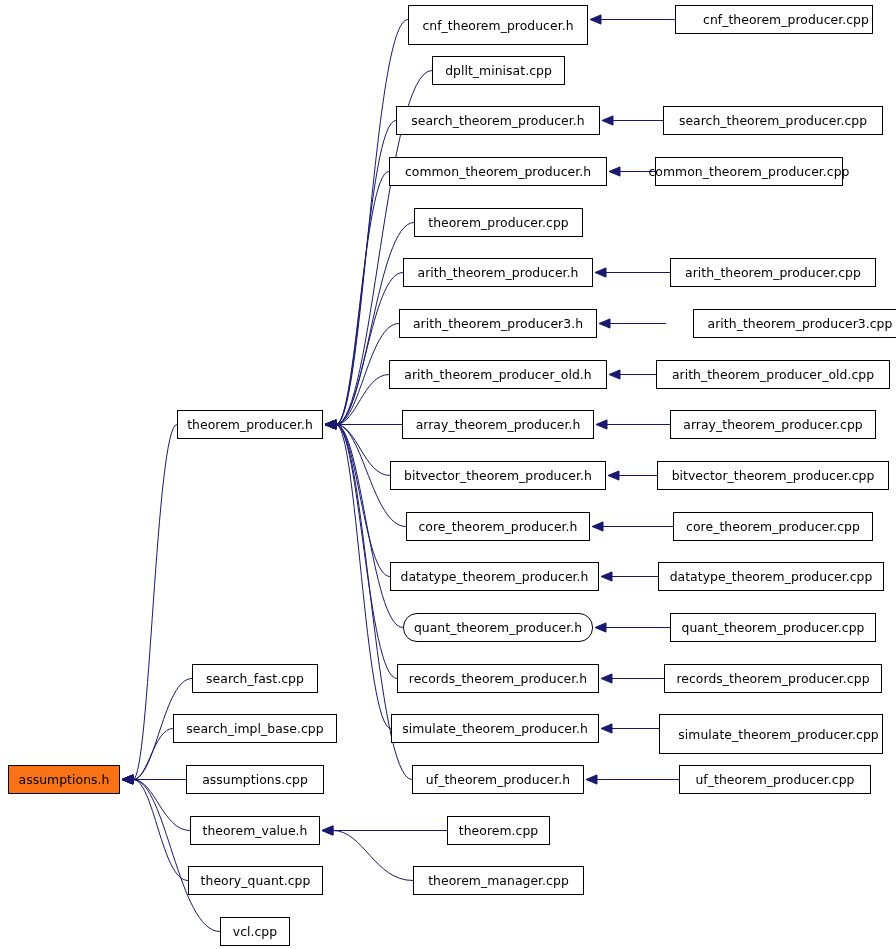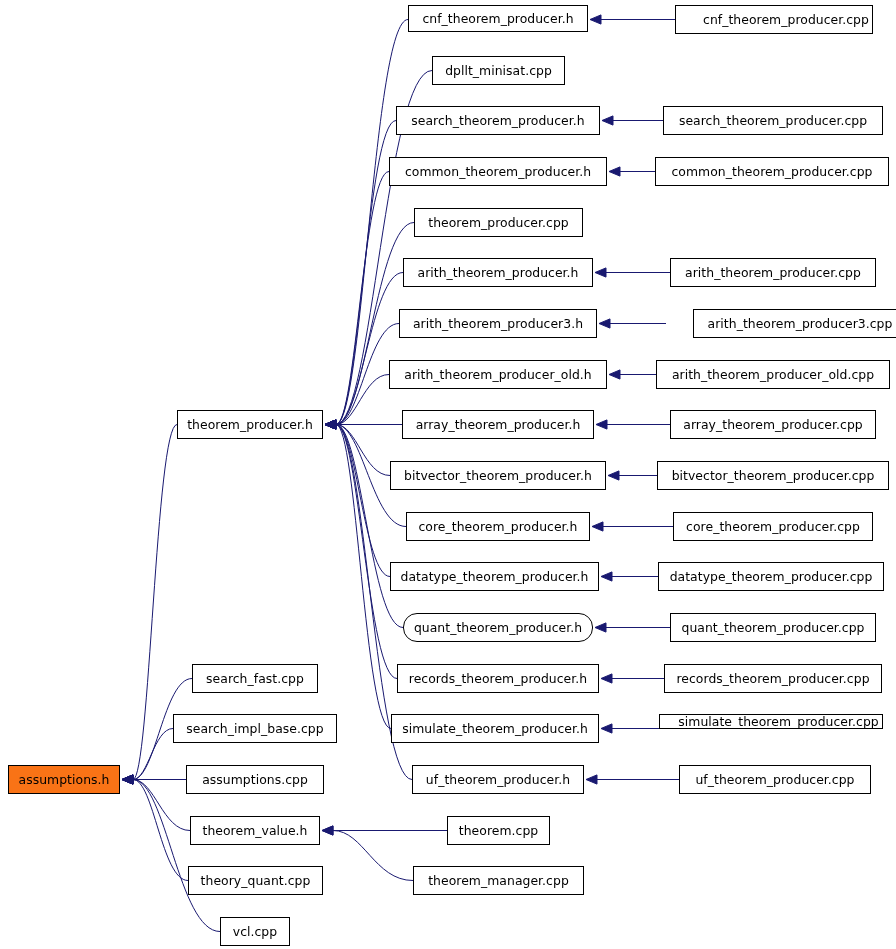--- a/index.html
+++ b/index.html
@@ -178,39 +178,39 @@
       <g>
         <path class="edge-line" d="M447,830.5 L333,830.5"></path>
         <path class="edge-head" d="M322,830.5 L333,825.9 L333,835.1 Z"></path>
       </g>
       <g>
         <path class="edge-line" d="M413,880.5 C374.6,880.5 363.4,830.5 333,830.5"></path>
         <path class="edge-head" d="M322,830.5 L333,825.9 L333,835.1 Z"></path>
       </g>
     </svg>
   <div id="nodes-layer">
-      <div class="node-box" style="left: 408px; top: 5px; width: 180px; height: 27px;">
+      <div class="node-box" style="left: 408px; top: 5px; width: 180px; height: 40px;">
         <span class="node-label">cnf_theorem_producer.h</span>
       </div>
       <div class="node-box" style="left: 675px; top: 5px; width: 198px; height: 29px; padding-left: 24px;">
         <span class="node-label">cnf_theorem_producer.cpp</span>
       </div>
       <div class="node-box" style="left: 432px; top: 56px; width: 133px; height: 29px;">
         <span class="node-label">dpllt_minisat.cpp</span>
       </div>
       <div class="node-box" style="left: 396px; top: 106px; width: 204px; height: 29px;">
         <span class="node-label">search_theorem_producer.h</span>
       </div>
       <div class="node-box" style="left: 663px; top: 106px; width: 220px; height: 29px;">
         <span class="node-label">search_theorem_producer.cpp</span>
       </div>
       <div class="node-box" style="left: 389px; top: 157px; width: 218px; height: 29px;">
         <span class="node-label">common_theorem_producer.h</span>
       </div>
-      <div class="node-box" style="left: 655px; top: 157px; width: 234px; height: 29px;">
+      <div class="node-box" style="left: 655px; top: 157px; width: 188px; height: 29px;">
         <span class="node-label">common_theorem_producer.cpp</span>
       </div>
       <div class="node-box" style="left: 414px; top: 208px; width: 169px; height: 29px;">
         <span class="node-label">theorem_producer.cpp</span>
       </div>
       <div class="node-box" style="left: 403px; top: 258px; width: 190px; height: 29px;">
         <span class="node-label">arith_theorem_producer.h</span>
       </div>
       <div class="node-box" style="left: 670px; top: 258px; width: 206px; height: 29px;">
         <span class="node-label">arith_theorem_producer.cpp</span>
@@ -262,21 +262,21 @@
       </div>
       <div class="node-box" style="left: 397px; top: 664px; width: 202px; height: 29px;">
         <span class="node-label">records_theorem_producer.h</span>
       </div>
       <div class="node-box" style="left: 664px; top: 664px; width: 218px; height: 29px;">
         <span class="node-label">records_theorem_producer.cpp</span>
       </div>
       <div class="node-box" style="left: 391px; top: 714px; width: 208px; height: 29px;">
         <span class="node-label">simulate_theorem_producer.h</span>
       </div>
-      <div class="node-box" style="left: 659px; top: 714px; width: 224px; height: 15px; padding-left: 15px;">
+      <div class="node-box" style="left: 659px; top: 714px; width: 224px; height: 40px; padding-left: 15px;">
         <span class="node-label">simulate_theorem_producer.cpp</span>
       </div>
       <div class="node-box" style="left: 412px; top: 765px; width: 172px; height: 29px;">
         <span class="node-label">uf_theorem_producer.h</span>
       </div>
       <div class="node-box" style="left: 679px; top: 765px; width: 192px; height: 29px;">
         <span class="node-label">uf_theorem_producer.cpp</span>
       </div>
       <div class="node-box" style="left: 192px; top: 664px; width: 126px; height: 29px;">
         <span class="node-label">search_fast.cpp</span>

